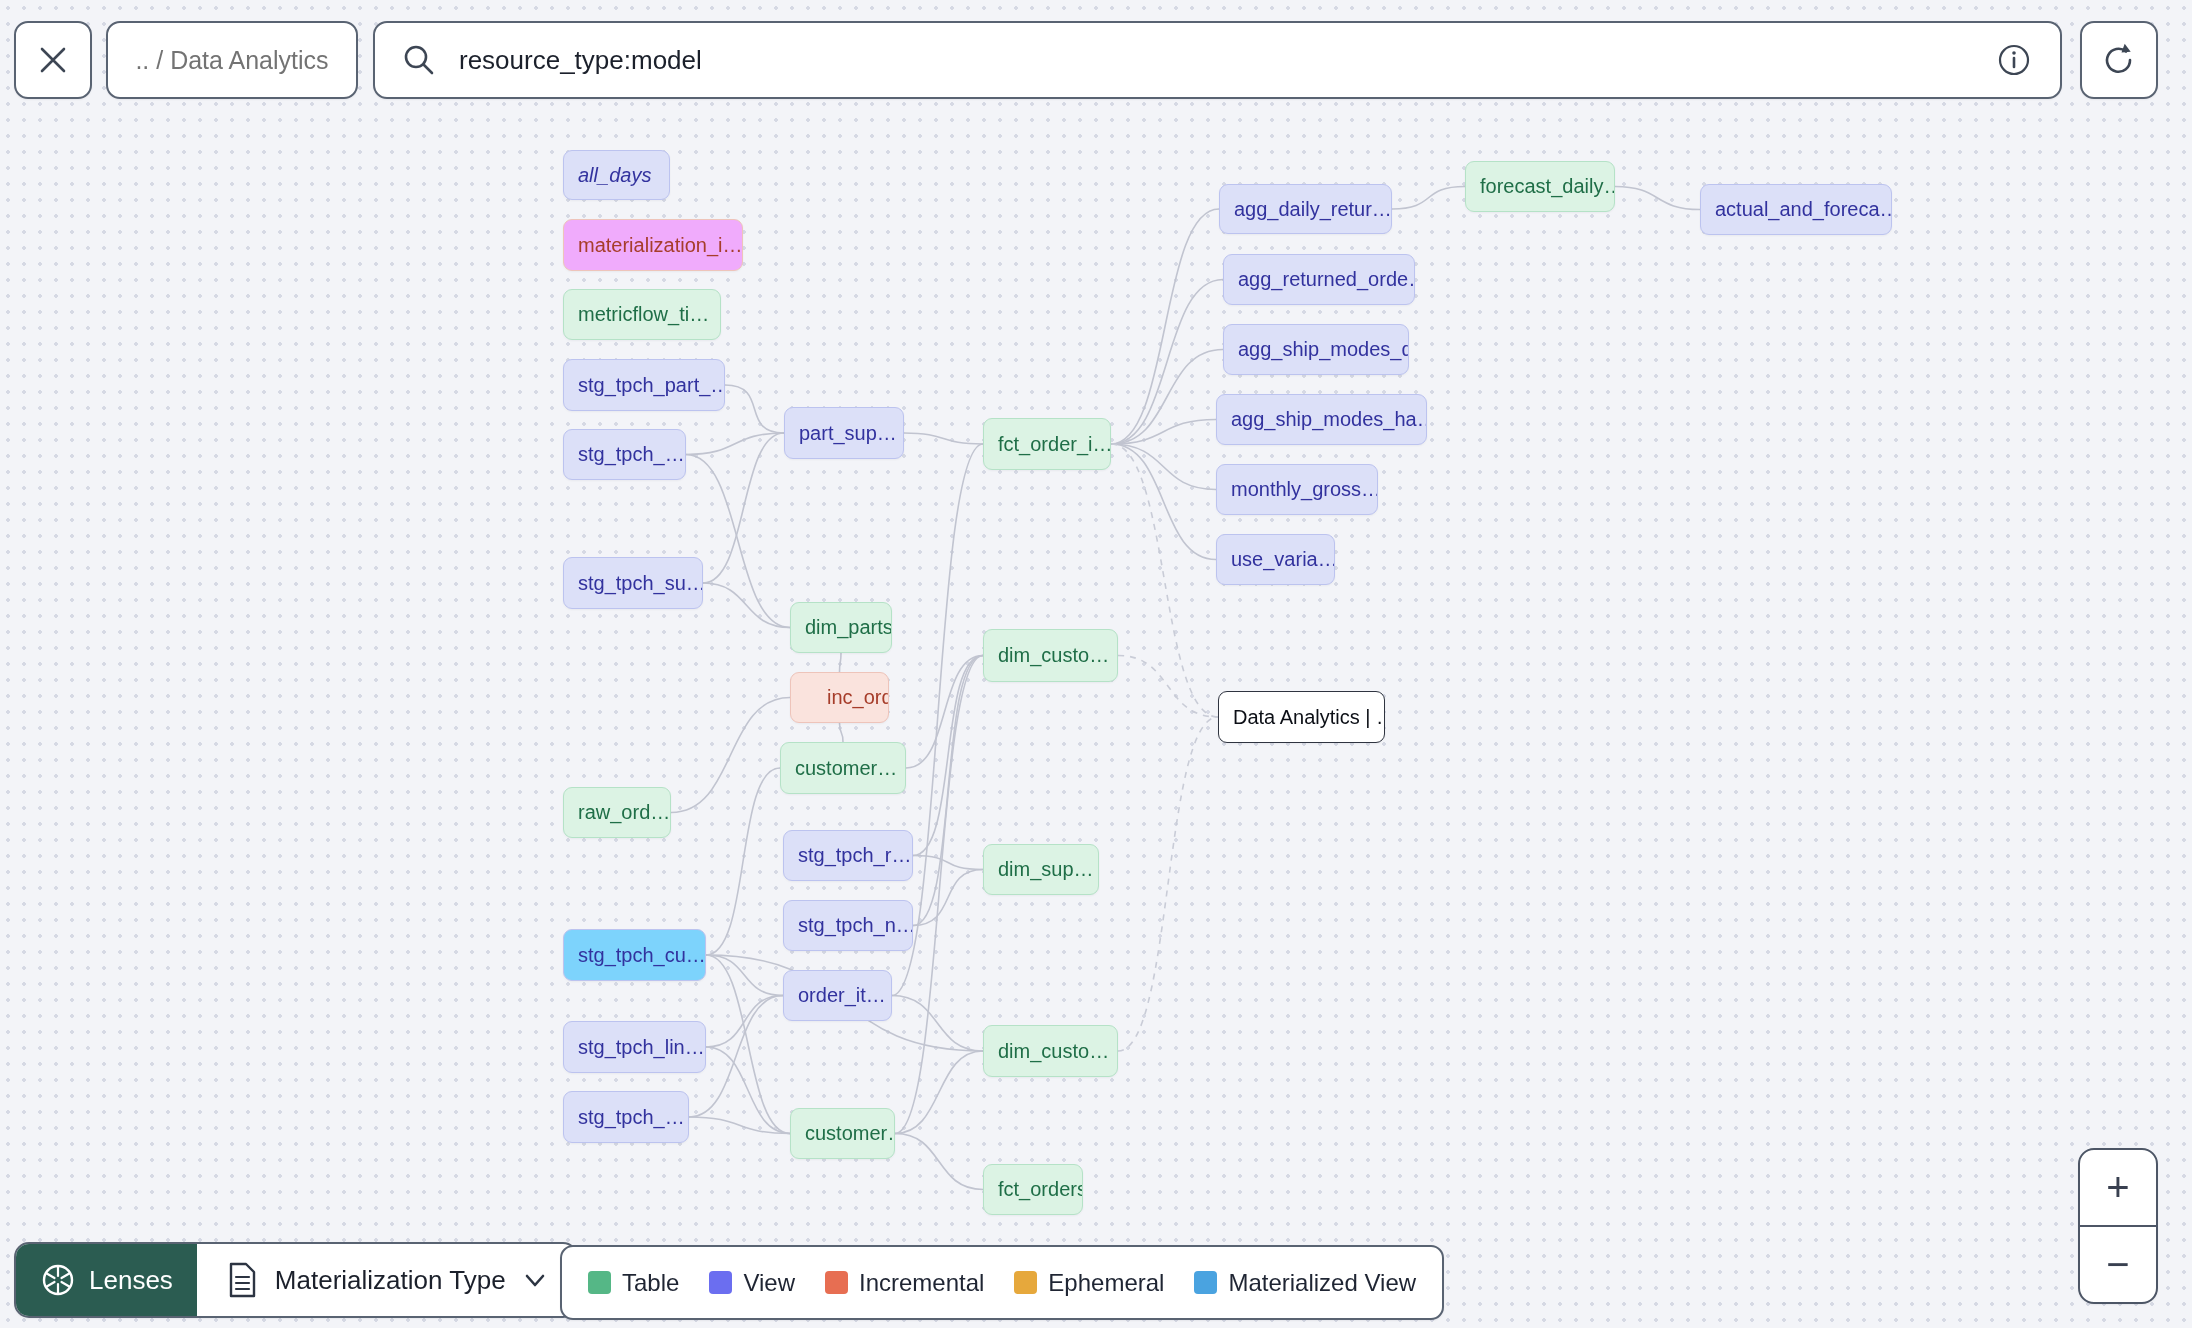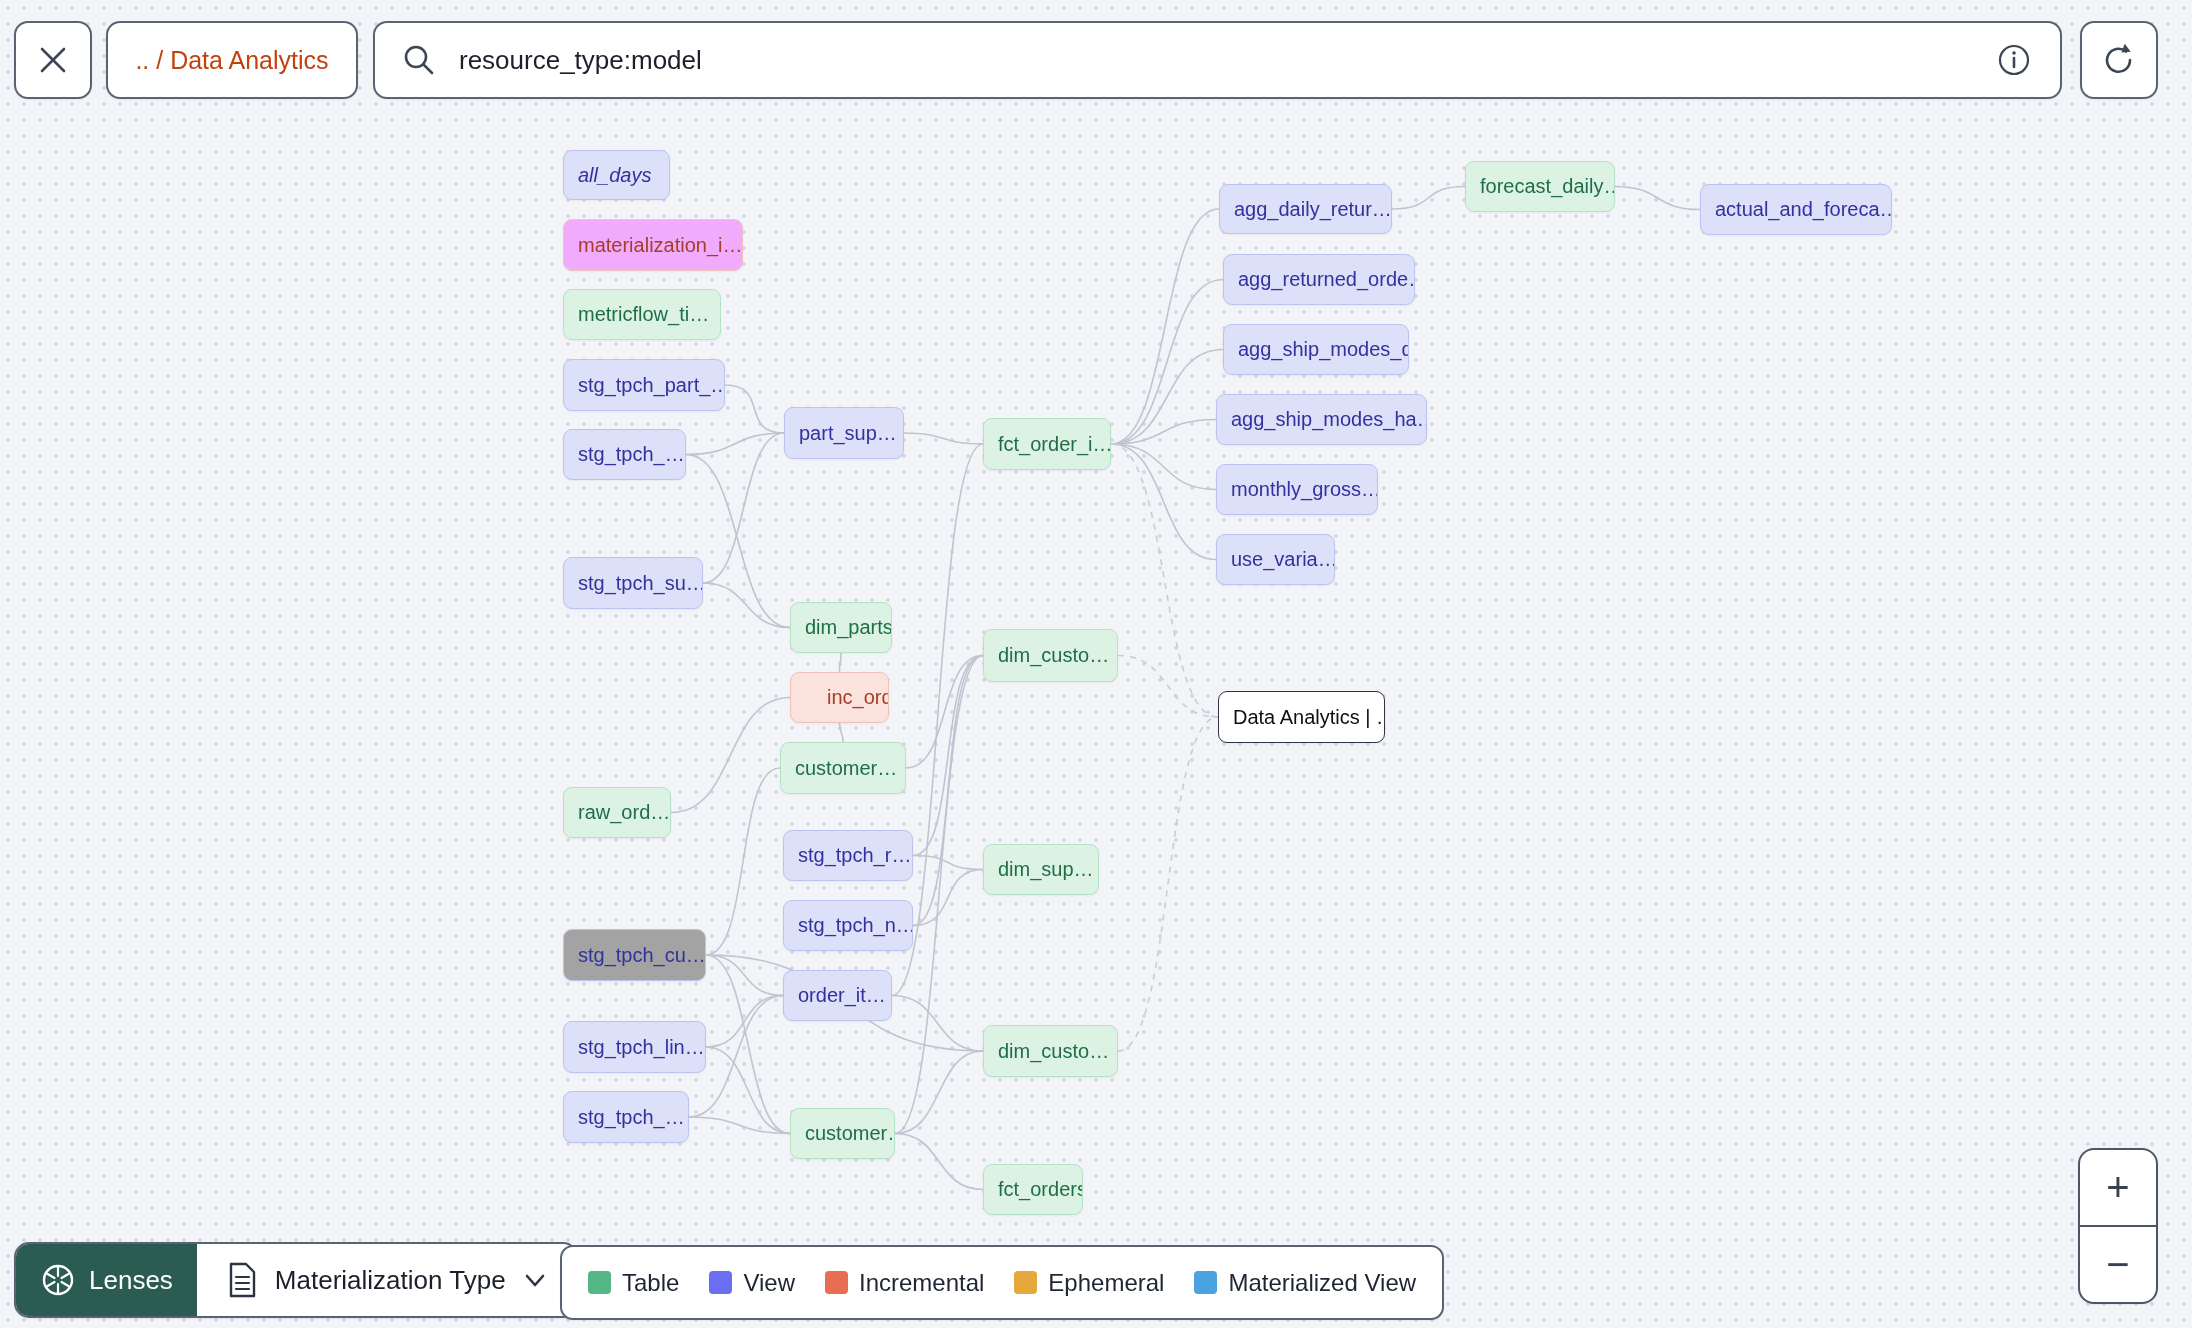--- a/index.html
+++ b/index.html
@@ -12,21 +12,21 @@
     color:#1b202b;
   }
   
   .tb-btn{
     position:absolute;top:21px;height:78px;background:#fff;
     border:2px solid #596372;border-radius:14px;box-sizing:border-box;
     display:flex;align-items:center;justify-content:center;
     box-shadow:0 1px 2px rgba(20,25,40,.06);
   }
   #close-btn{left:14px;width:78px;}
-  #breadcrumb-btn{left:106px;width:252px;font-size:25px;color:#c2410c;}
+  #breadcrumb-btn{left:106px;width:252px;font-size:25px;color:#737373;}
   #search-bar{left:373px;width:1689px;justify-content:flex-start;padding:12px 26px;}
   #search-input{
     flex:1;border:none;outline:none;background:transparent;
     font-family:"Liberation Sans",sans-serif;font-size:26px;color:#1b202b;margin-left:20px;
   }
   #refresh-btn{left:2080px;width:78px;}
   .icon-stroke{stroke:#3d4654;stroke-width:2.6;fill:none;stroke-linecap:round;stroke-linejoin:round;}
   
   #edges-layer{position:absolute;left:0;top:0;width:2192px;height:1328px;z-index:1;}
   #nodes-layer{position:absolute;left:0;top:0;width:2192px;height:1328px;z-index:2;}
@@ -114,21 +114,21 @@
     <path d="M 1615 186.5 C 1661.75 186.5, 1653.25 209.5, 1700 209.5" class="edge"></path>
   </svg>
 <div id="nodes-layer">
     <div class="node" style="left: 563px; top: 150px; width: 107px; height: 50px; background: rgb(220, 224, 248); border-color: rgb(188, 195, 239); color: rgb(50, 50, 158); font-style: italic;">all_days</div>
     <div class="node" style="left: 563px; top: 219px; width: 180px; height: 52px; background: #f0abfc; border-color: rgb(238, 196, 186); color: rgb(166, 61, 42);">materialization_i…</div>
     <div class="node" style="left: 563px; top: 289px; width: 158px; height: 51px; background: rgb(220, 243, 228); border-color: rgb(181, 226, 199); color: rgb(31, 110, 71);">metricflow_ti…</div>
     <div class="node" style="left: 563px; top: 359px; width: 162px; height: 52px; background: rgb(220, 224, 248); border-color: rgb(188, 195, 239); color: rgb(50, 50, 158);">stg_tpch_part_…</div>
     <div class="node" style="left: 563px; top: 429px; width: 123px; height: 51px; background: rgb(220, 224, 248); border-color: rgb(188, 195, 239); color: rgb(50, 50, 158);">stg_tpch_…</div>
     <div class="node" style="left: 563px; top: 557px; width: 140px; height: 52px; background: rgb(220, 224, 248); border-color: rgb(188, 195, 239); color: rgb(50, 50, 158);">stg_tpch_su…</div>
     <div class="node" style="left: 563px; top: 787px; width: 108px; height: 51px; background: rgb(220, 243, 228); border-color: rgb(181, 226, 199); color: rgb(31, 110, 71);">raw_ord…</div>
-    <div class="node" style="left: 563px; top: 929px; width: 143px; height: 52px; background: #a3a3a3; border-color: rgb(188, 195, 239); color: rgb(50, 50, 158);">stg_tpch_cu…</div>
+    <div class="node" style="left: 563px; top: 929px; width: 143px; height: 52px; background: #7dd3fc; border-color: rgb(188, 195, 239); color: rgb(50, 50, 158);">stg_tpch_cu…</div>
     <div class="node" style="left: 563px; top: 1021px; width: 143px; height: 52px; background: rgb(220, 224, 248); border-color: rgb(188, 195, 239); color: rgb(50, 50, 158);">stg_tpch_lin…</div>
     <div class="node" style="left: 563px; top: 1091px; width: 126px; height: 52px; background: rgb(220, 224, 248); border-color: rgb(188, 195, 239); color: rgb(50, 50, 158);">stg_tpch_…</div>
     <div class="node" style="left: 784px; top: 407px; width: 120px; height: 52px; background: rgb(220, 224, 248); border-color: rgb(188, 195, 239); color: rgb(50, 50, 158);">part_sup…</div>
     <div class="node" style="left: 790px; top: 602px; width: 102px; height: 51px; background: rgb(220, 243, 228); border-color: rgb(181, 226, 199); color: rgb(31, 110, 71);">dim_parts</div>
     <div class="node" style="left: 790px; top: 672px; width: 99px; height: 51px; background: rgb(250, 227, 221); border-color: rgb(238, 196, 186); color: rgb(166, 61, 42); padding-left: 36px;">inc_ord…</div>
     <div class="node" style="left: 780px; top: 742px; width: 126px; height: 52px; background: rgb(220, 243, 228); border-color: rgb(181, 226, 199); color: rgb(31, 110, 71);">customer…</div>
     <div class="node" style="left: 783px; top: 830px; width: 130px; height: 51px; background: rgb(220, 224, 248); border-color: rgb(188, 195, 239); color: rgb(50, 50, 158);">stg_tpch_r…</div>
     <div class="node" style="left: 783px; top: 900px; width: 130px; height: 51px; background: rgb(220, 224, 248); border-color: rgb(188, 195, 239); color: rgb(50, 50, 158);">stg_tpch_n…</div>
     <div class="node" style="left: 783px; top: 970px; width: 109px; height: 51px; background: rgb(220, 224, 248); border-color: rgb(188, 195, 239); color: rgb(50, 50, 158);">order_it…</div>
     <div class="node" style="left: 790px; top: 1108px; width: 105px; height: 51px; background: rgb(220, 243, 228); border-color: rgb(181, 226, 199); color: rgb(31, 110, 71);">customer…</div>

